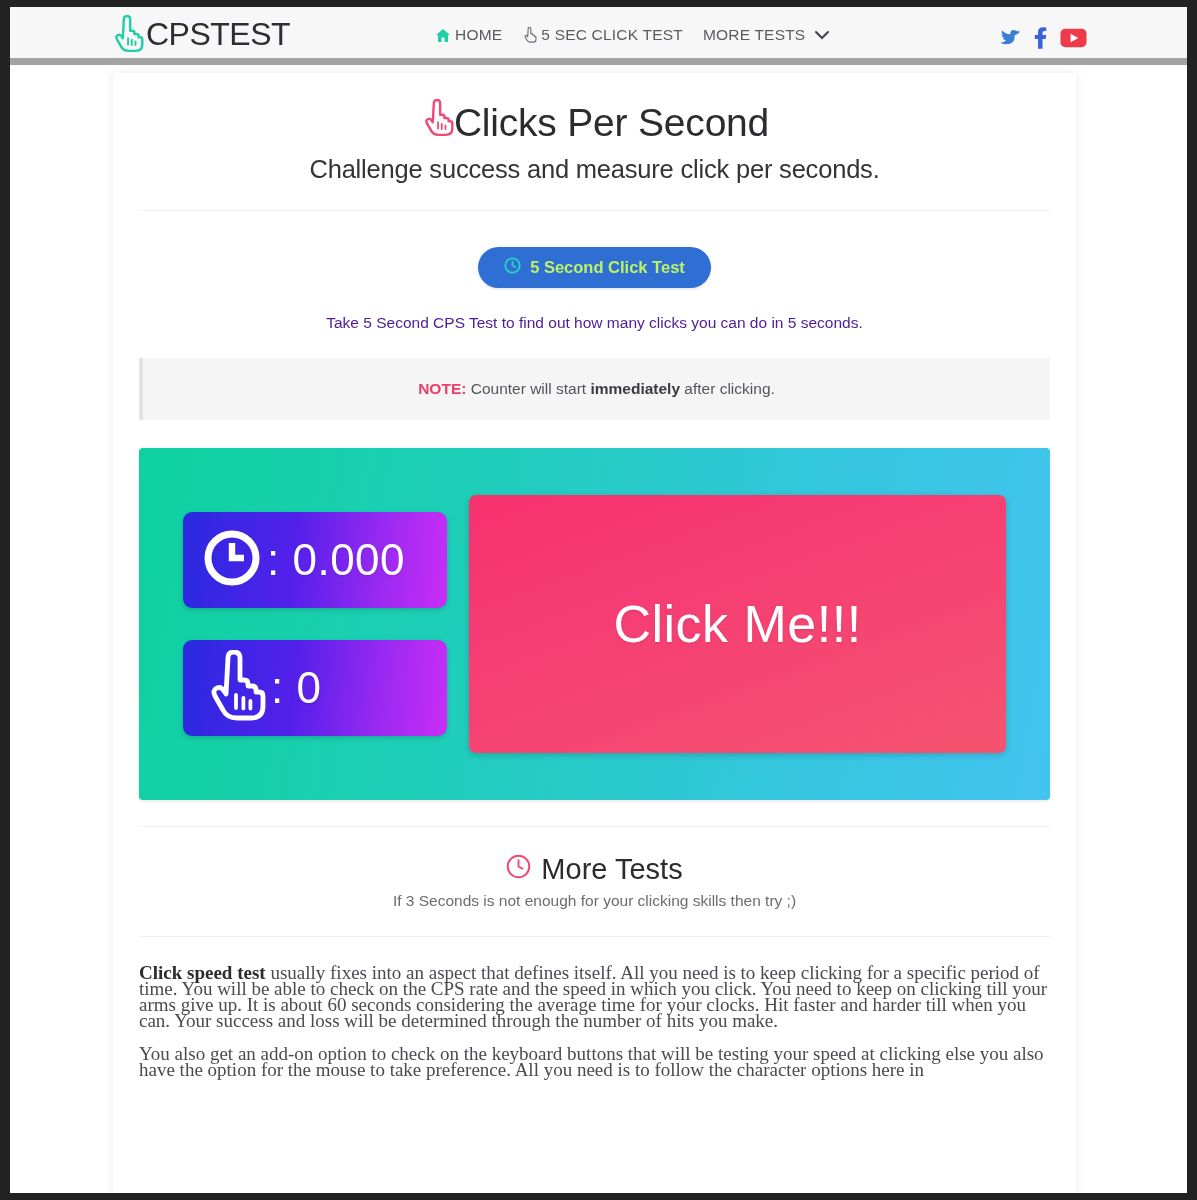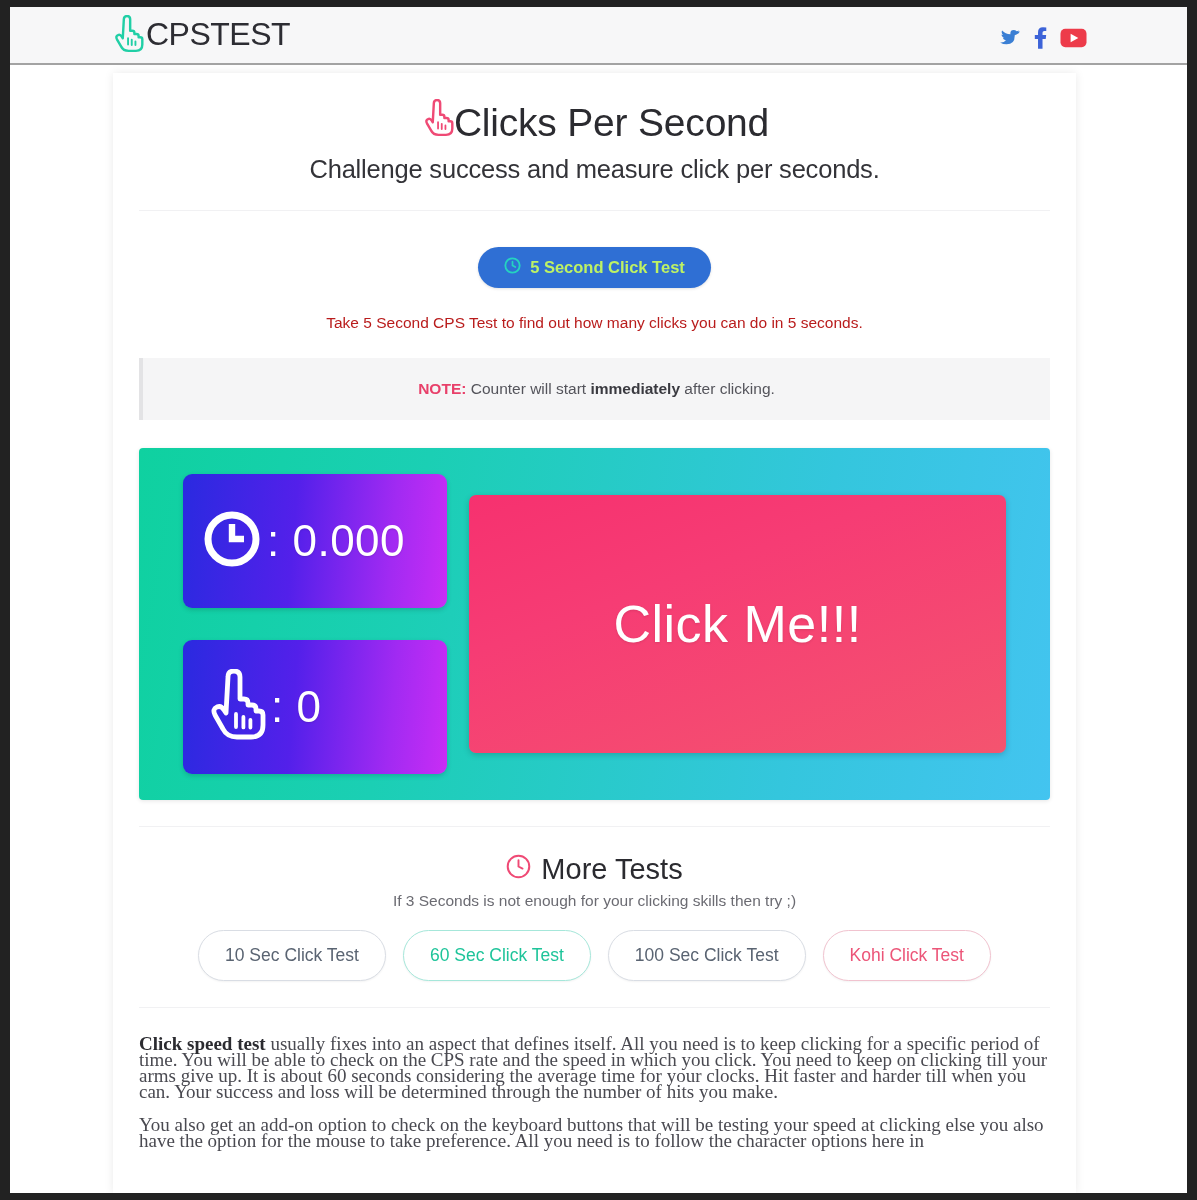--- a/index.html
+++ b/index.html
@@ -26,21 +26,21 @@
     width: 1177px; height: 1186px;
     background: #ffffff;
     overflow: hidden;
   }
 
   
   #header {
     position: relative;
     height: 58px;
     background: #f7f7f8;
-    border-bottom: 2px solid #a3a3a3;
+    border-bottom: 7px solid #a3a3a3;
   }
 
   .brand {
     position: absolute;
     left: 100px; top: 8px;
     display: flex;
     align-items: center;
     gap: 2px;
     text-decoration: none;
   }
@@ -130,21 +130,21 @@
     border: none;
     border-radius: 22px;
     cursor: pointer;
     box-shadow: 0 1px 3px rgba(0,0,0,0.12);
   }
 
   .lead {
     text-align: center;
     margin-top: 26px;
     font-size: 15.5px;
-    color: #b91c1c;
+    color: #4c1d95;
   }
 
   .note {
     margin-top: 26px;
     background: #f5f5f6;
     border-left: 4px solid #e3e3e5;
     padding: 22px 16px;
     text-align: center;
     font-size: 15.5px;
     color: #54545b;
@@ -165,21 +165,21 @@
     box-shadow: 0 1px 4px rgba(0,0,0,0.1);
   }
 
   .stats-col {
     display: flex;
     flex-direction: column;
     gap: 32px;
     flex: 0 0 264px;
   }
   .stat {
-    height: 134px;
+    height: 96px;
     border-radius: 9px;
     background: linear-gradient(95deg, #2a2ae0 0%, #5320ea 42%, #a12af2 78%, #c92df5 100%);
     display: flex;
     align-items: center;
     gap: 4px;
     padding-left: 18px;
     box-shadow: 0 2px 5px rgba(0,0,0,0.16);
   }
   .stat-ico { display: block; flex: 0 0 auto; }
   .stat-val {
@@ -266,20 +266,50 @@
     <a class="brand" href="#">
       <span>
         <svg class="brand-icon" viewBox="0 0 32 36">
           <path d="M13 4 q0-3 3-3 q3 0 3 3 l0 11 l2 0 q2 0 2 2 l0 1 l2 0 q2 0 2 2 l0 1 l1.5 0 q2 0 2 2 l0 5 q0 6-6 6 l-7 0 q-5 0-7-4 l-4-7 q-1.5-3 1-4 q2-1 3.5 1.5 l1 1.5 z" fill="none" stroke="#21cfa6" stroke-width="2.3" stroke-linejoin="round"></path>
           <path d="M17 22 l0 6 M20.5 23.5 l0 5 M24 25 l0 3.5" stroke="#21cfa6" stroke-width="1.8" stroke-linecap="round"></path>
         </svg>
       </span>
       <span class="brand-text">CPSTEST</span>
     </a>
 
+    <nav id="nav">
+
+      <a class="nav-item" href="#">
+        <span>
+          <svg class="nav-ico" width="16" height="15" viewBox="0 0 16 15">
+            <path d="M8 1 L15 7 L13 7 L13 14 L9.5 14 L9.5 9.5 L6.5 9.5 L6.5 14 L3 14 L3 7 L1 7 Z" fill="#21cfa6"></path>
+          </svg>
+        </span>
+        <span>HOME</span>
+      </a>
+
+      <a class="nav-item" href="#">
+        <span>
+          <svg class="nav-ico" width="15" height="16" viewBox="0 0 32 36">
+            <path d="M13 4 q0-3 3-3 q3 0 3 3 l0 11 l2 0 q2 0 2 2 l0 1 l2 0 q2 0 2 2 l0 1 l1.5 0 q2 0 2 2 l0 5 q0 6-6 6 l-7 0 q-5 0-7-4 l-4-7 q-1.5-3 1-4 q2-1 3.5 1.5 l1 1.5 z" fill="none" stroke="#6f6f76" stroke-width="2.6" stroke-linejoin="round"></path>
+          </svg>
+        </span>
+        <span>5 SEC CLICK TEST</span>
+      </a>
+
+      <a class="nav-item" href="#">
+        <span>MORE TESTS</span>
+        <span>
+          <svg class="chev" width="16" height="11" viewBox="0 0 16 11">
+            <path d="M2 2 L8 8 L14 2" fill="none" stroke="#44444a" stroke-width="2.1" stroke-linecap="round"></path>
+          </svg>
+        </span>
+      </a>
+
+    </nav>
 
     <div id="socials">
       <a href="#">
         <svg class="soc" width="22" height="19" viewBox="0 0 24 21">
           <path d="M23 2.6 q-1.1 .8-2.4 1 q1.1-.7 1.5-2 q-1.3 .8-2.7 1 Q18 1.2 16 1.2 q-3.6 0-3.6 3.7 q0 .6 .1 1 Q6.8 5.5 3.3 1.6 q-.5 .9-.5 1.9 q0 2 1.7 3.1 q-1 0-1.8-.5 q0 2.9 3 3.5 q-.6 .2-1.7 .1 q.8 2.5 3.5 2.6 Q5 15.4 1 14.8 q3.3 2.1 7.2 2.1 q9 0 9-9.2 V7 Q22.3 5.4 23 2.6 z" fill="#3b7fd4"></path>
         </svg>
       </a>
       <a href="#">
         <svg class="soc" width="13" height="22" viewBox="0 0 14 24">
           <path d="M9.2 23.6 V13 H12.7 L13.2 8.8 H9.2 V6.2 q0-1.8 1.9-1.8 H13.3 V.5 Q12.2 .3 9.7 .3 Q4.3 .3 4.3 5.6 V8.8 H.8 V13 H4.3 V23.6 z" fill="#3d63d8"></path>
@@ -364,26 +394,20 @@
         <span>
           <svg width="25" height="25" viewBox="0 0 26 26">
             <circle cx="13" cy="13" r="11.2" fill="none" stroke="#ef4a75" stroke-width="2.1"></circle>
             <path d="M13 6.5 L13 13 L17.2 15.2" fill="none" stroke="#ef4a75" stroke-width="2" stroke-linecap="round"></path>
           </svg>
         </span>
         <span>More Tests</span>
       </h2>
       <div class="more-sub">If 3 Seconds is not enough for your clicking skills then try ;)</div>
 
-      <div class="more-pills">
-        <button class="pill-out">10 Sec Click Test</button>
-        <button class="pill-out teal">60 Sec Click Test</button>
-        <button class="pill-out">100 Sec Click Test</button>
-        <button class="pill-out pink">Kohi Click Test</button>
-      </div>
     </div>
 
     <div class="divider"></div>
 
     <div id="article">
       <p><b>Click speed test</b><span> usually fixes into an aspect that defines itself. All you need is to keep clicking for a specific period of time. You will be able to check on the CPS rate and the speed in which you click. You need to keep on clicking till your arms give up. It is about 60 seconds considering the average time for your clocks. Hit faster and harder till when you can. Your success and loss will be determined through the number of hits you make.</span></p>
       <p>You also get an add-on option to check on the keyboard buttons that will be testing your speed at clicking else you also have the option for the mouse to take preference. All you need is to follow the character options here in</p>
     </div>
 
   </div>

